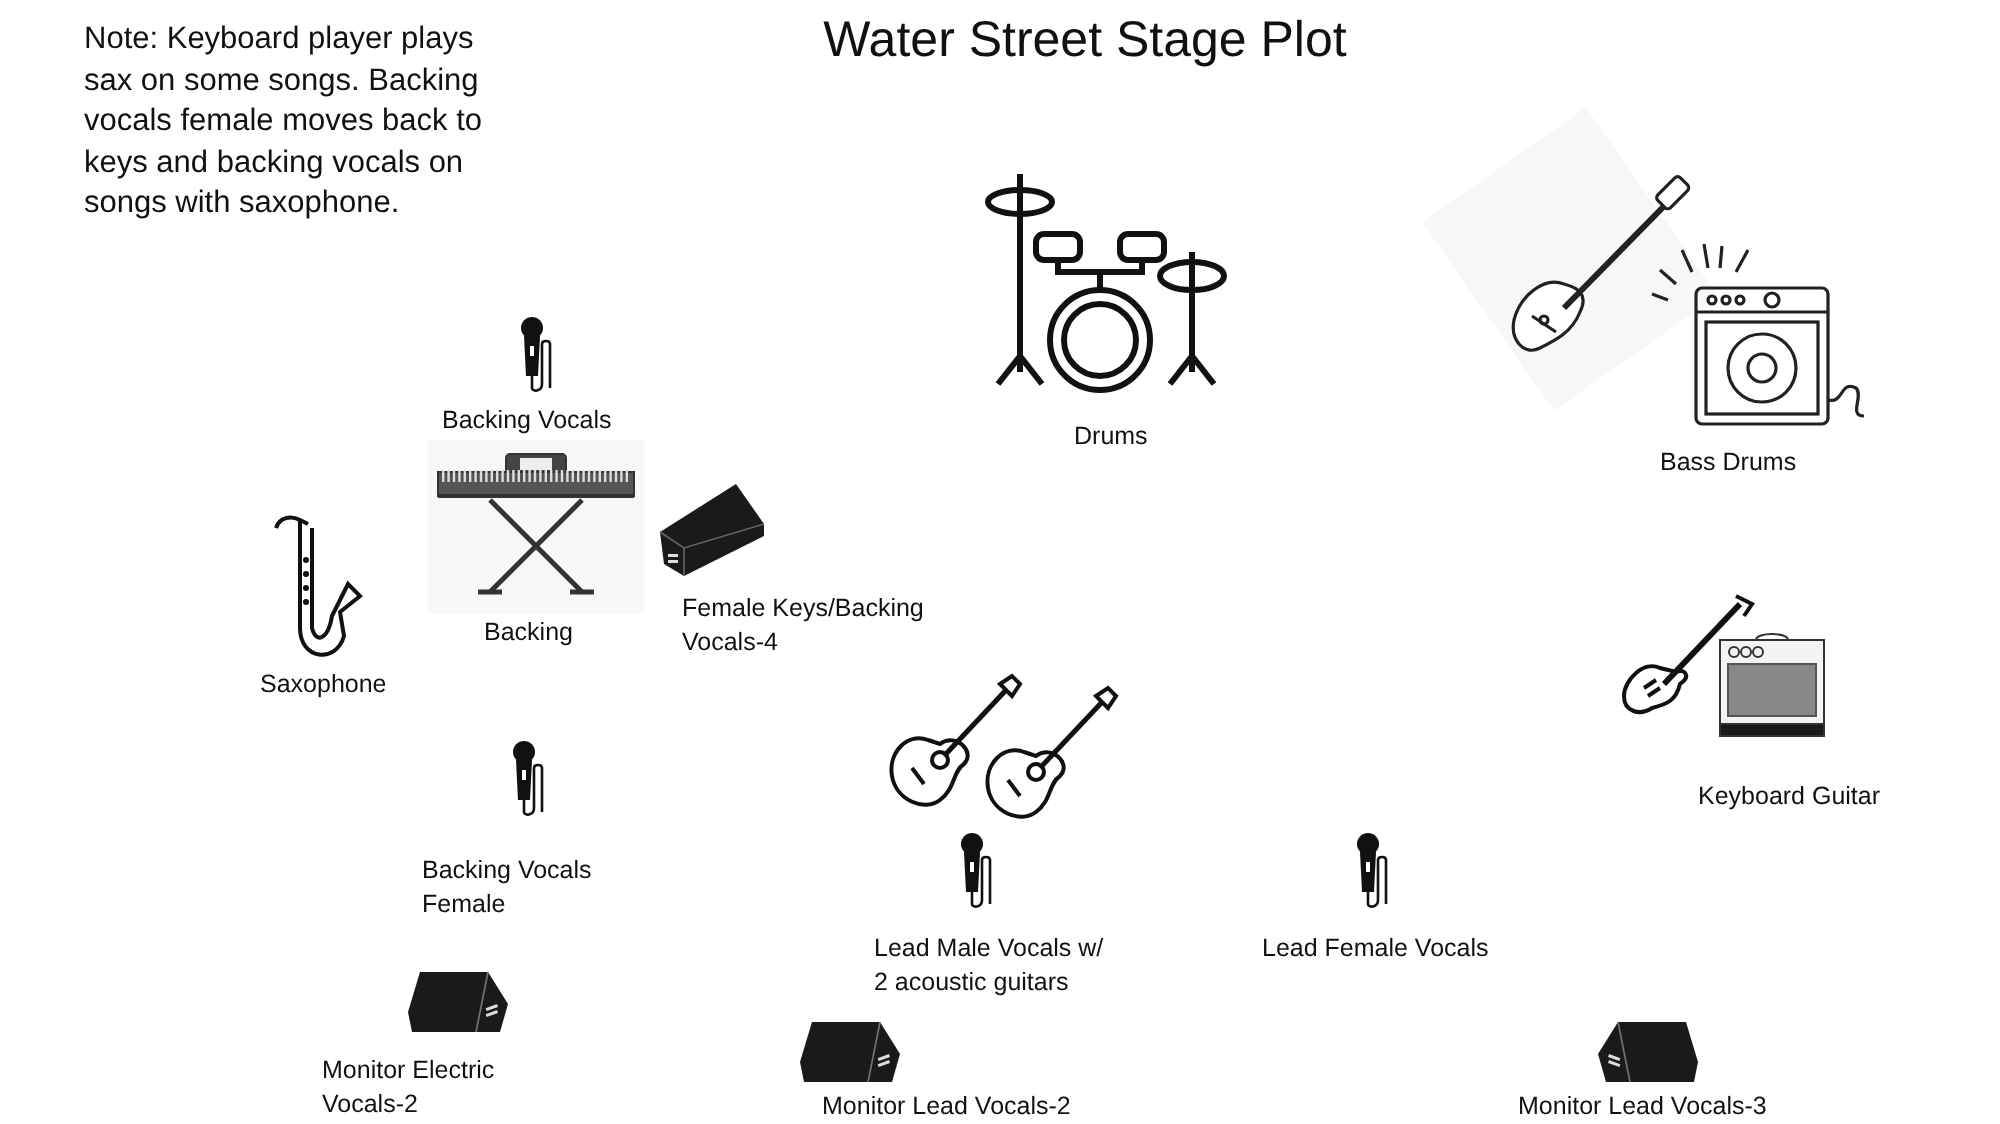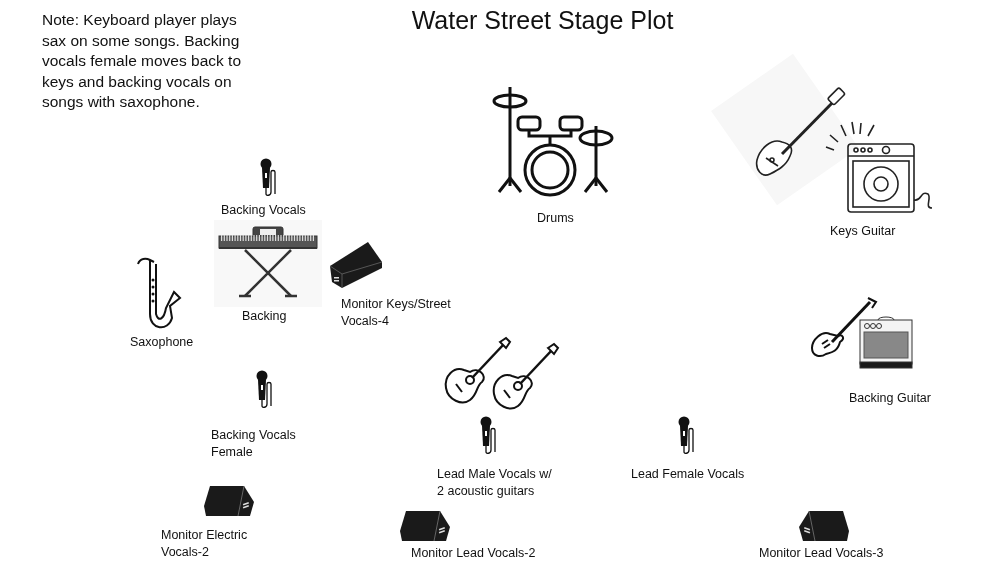--- a/index.html
+++ b/index.html
@@ -53,21 +53,21 @@
     <circle cx="32" cy="30" r="2"></circle>
       <circle cx="39" cy="30" r="2"></circle>
       <circle cx="46" cy="30" r="2"></circle>
     <circle cx="62" cy="30" r="3.5"></circle>
     <rect x="29" y="41" width="56" height="46"></rect>
     <circle cx="57" cy="64" r="17"></circle>
     <circle cx="57" cy="64" r="7"></circle>
     <path d="M90 80 C98 82 96 70 104 74 C108 78 100 88 108 88"></path>
   </g>
 </svg>
-<div class="abs lbl" style="left:830px;top:223px">Keys Guitar</div>
+<div class="abs lbl" style="left:830px;top:223px">Bass Drums</div>
 
 <svg style="left:258px;top:158px" width="22" height="40" viewBox="0 0 22 40">
   <circle cx="8" cy="6" r="5.5" fill="#111"></circle>
   <path d="M4 10 L12 10 L11 30 L5 30 Z" fill="#111"></path>
   <rect x="7" y="15" width="2" height="5" fill="#fff"></rect>
   <path d="M8 30 L8 36 C8 38 13 38 13 34 L13 14 C13 12 17 12 17 14 L17 36" fill="none" stroke="#111" stroke-width="1.3"></path>
 </svg>
 <div class="abs lbl" style="left:221px;top:202px">Backing Vocals</div>
 
 <div class="bg-soft" style="left:214px;top:220px;width:108px;height:87px;background:#f8f8f8"></div>
@@ -85,21 +85,21 @@
 <div class="abs lbl" style="left:242px;top:308px">Backing</div>
 
 <svg style="left:328px;top:240px" width="56" height="50" viewBox="0 0 56 50">
   <path d="M2 26 L40 2 L54 22 L54 28 L14 48 L4 42 Z" fill="#1a1a1a"></path>
   <path d="M2 26 L14 34 L54 22" fill="none" stroke="#666" stroke-width="0.8"></path>
   <line x1="14" y1="34" x2="14" y2="48" stroke="#666" stroke-width="0.8"></line>
   <rect x="6" y="37" width="5" height="1.5" fill="#ddd"></rect>
   <rect x="6" y="40" width="5" height="1.5" fill="#ddd"></rect>
 </svg>
 <div class="abs lbl" style="left:341px;top:296px">
-  <div>Monitor Keys/Street</div>
+  <div>Female Keys/Backing</div>
   <div>Vocals-4</div>
 </div>
 
 <svg style="left:136px;top:256px" width="50" height="78" viewBox="0 0 50 78">
   <g fill="none" stroke="#111" stroke-width="2">
     <path d="M2 8 C4 2 10 2 14 4 L18 6"></path>
     <path d="M14 4 L14 58 C14 74 32 76 36 62 L34 50 L44 42 L38 36 L30 52 C28 64 22 66 20 58 L20 8"></path>
   </g>
   <g fill="#111">
       <circle cx="17" cy="24" r="1.5"></circle>
@@ -123,21 +123,21 @@
   <g stroke="#333" fill="none">
     <path d="M20 4 C20 0 36 0 36 4"></path>
     <rect x="2" y="4" width="52" height="44" fill="#f4f4f4"></rect>
     <circle cx="9" cy="10" r="2.5"></circle>
       <circle cx="15" cy="10" r="2.5"></circle>
       <circle cx="21" cy="10" r="2.5"></circle>
     <rect x="6" y="16" width="44" height="26" fill="#888" stroke="#555"></rect>
     <rect x="2" y="46" width="52" height="6" fill="#1a1a1a"></rect>
   </g>
 </svg>
-<div class="abs lbl" style="left:849px;top:390px">Backing Guitar</div>
+<div class="abs lbl" style="left:849px;top:390px">Keyboard Guitar</div>
 
 <svg style="left:254px;top:370px" width="22" height="40" viewBox="0 0 22 40">
   <circle cx="8" cy="6" r="5.5" fill="#111"></circle>
   <path d="M4 10 L12 10 L11 30 L5 30 Z" fill="#111"></path>
   <rect x="7" y="15" width="2" height="5" fill="#fff"></rect>
   <path d="M8 30 L8 36 C8 38 13 38 13 34 L13 14 C13 12 17 12 17 14 L17 36" fill="none" stroke="#111" stroke-width="1.3"></path>
 </svg>
 <div class="abs lbl" style="left:211px;top:427px">
   <div>Backing Vocals</div>
   <div>Female</div>

